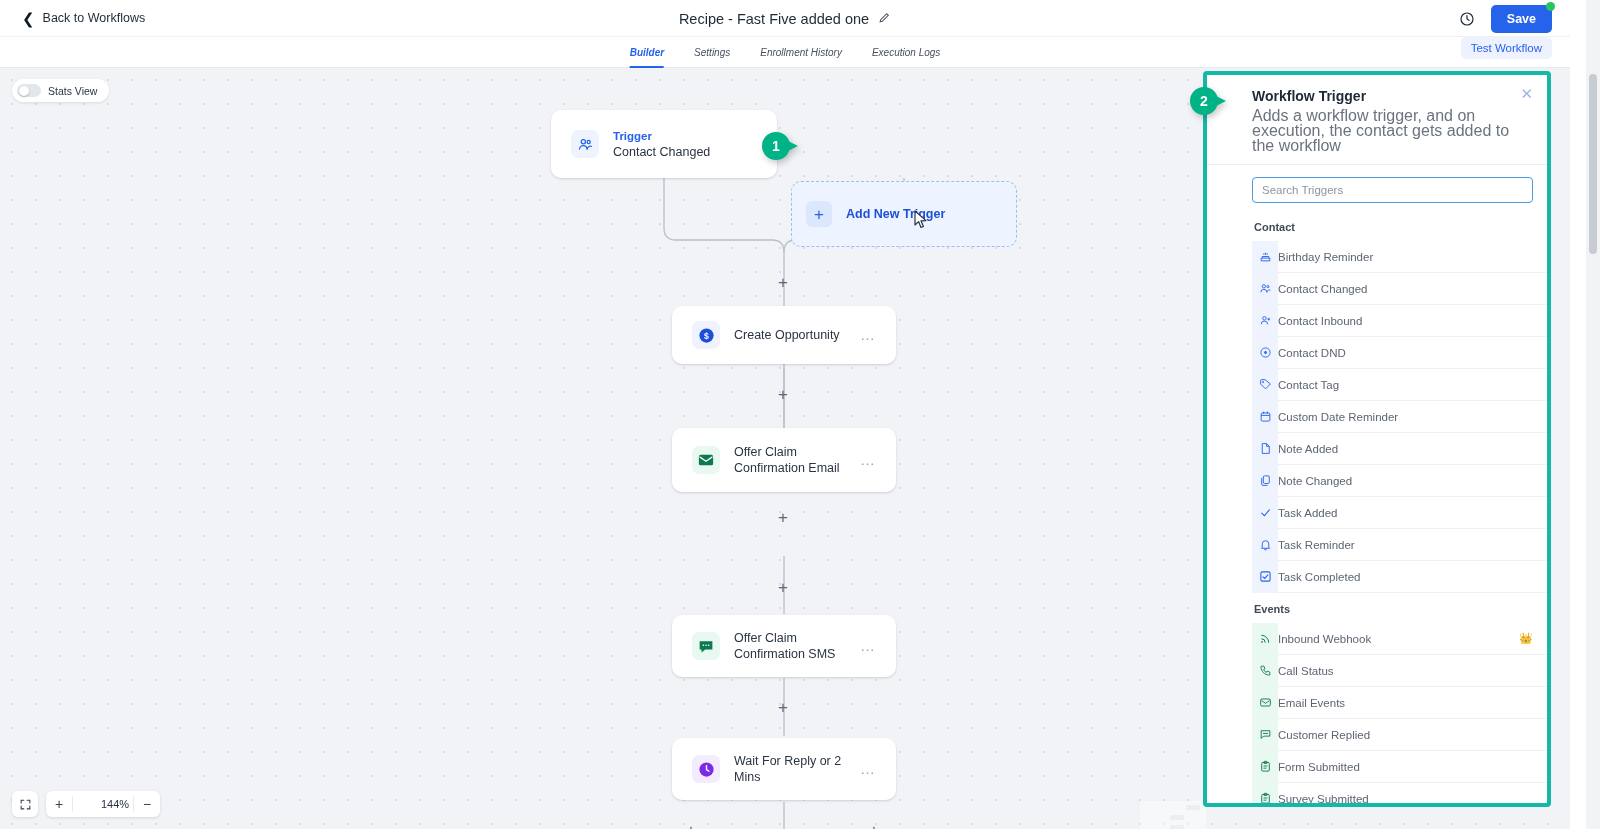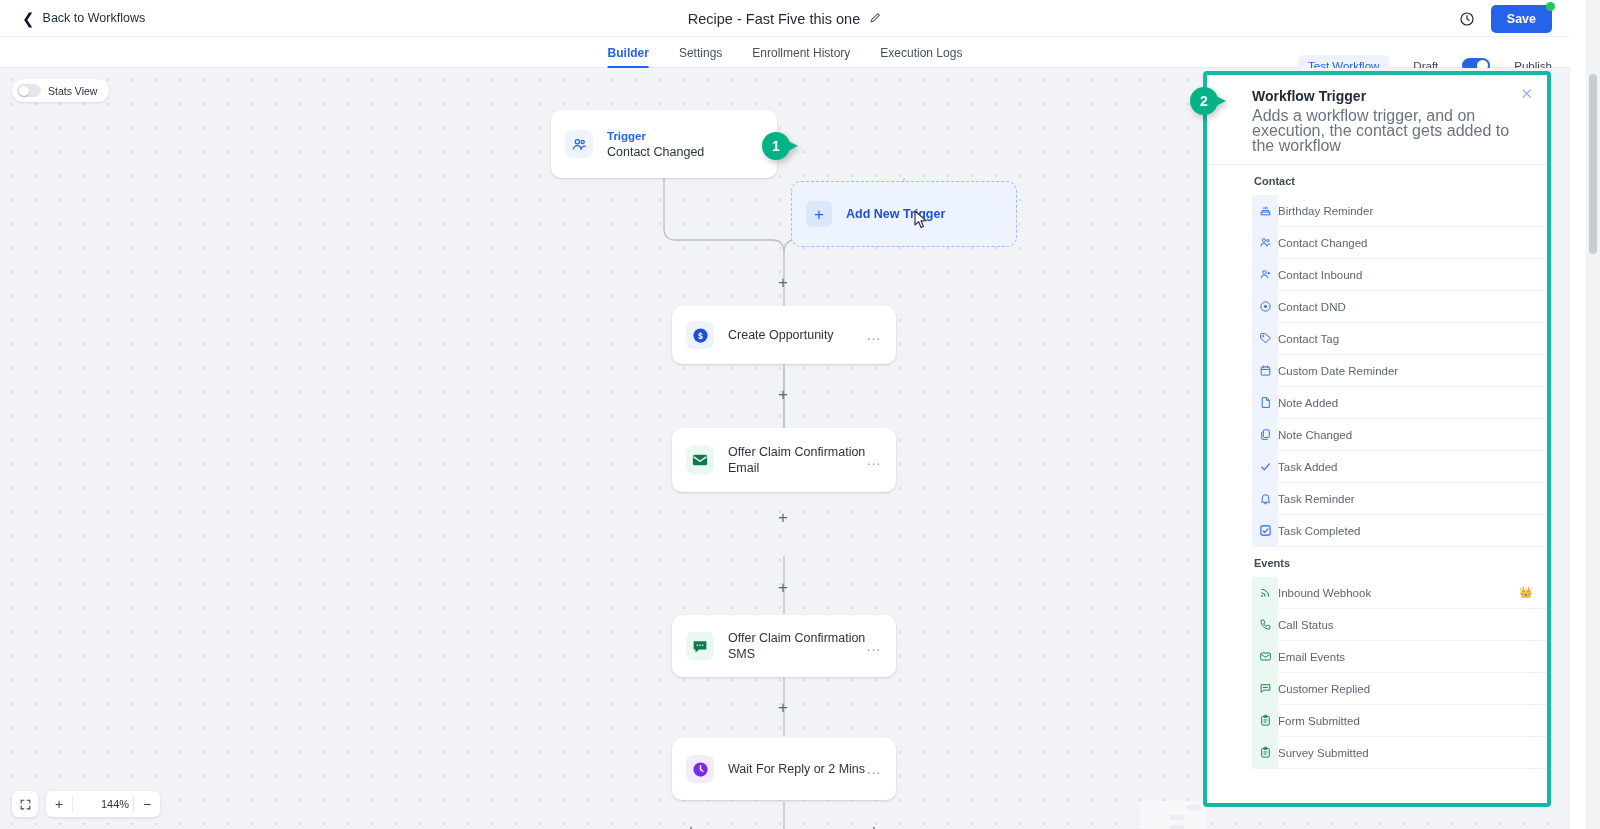--- a/index.html
+++ b/index.html
@@ -46,31 +46,31 @@
   
   .tabbar {
     position: absolute; top: 37px; left: 0; width: 1570px; height: 31px;
     background: #fff; border-bottom: 1px solid #e7e9ee;
   }
   .tabs {
     position: absolute; left: 50%; transform: translateX(-50%);
     display: flex; gap: 30px; height: 31px; align-items: center;
   }
   .tab {
-    font-size: 12px; color: #46505f; cursor: pointer; height: 31px;
-    display: flex; align-items: center; position: relative; white-space: nowrap;
+    font-size: 10px; color: #46505f; cursor: pointer; height: 31px;
+    display: flex; align-items: center; position: relative; white-space: nowrap; font-style: italic;
   }
   .tab.active { color: #2563eb; font-weight: 600; }
   .tab.active::after {
     content: ""; position: absolute; left: 0; right: 0; bottom: 0;
     height: 2px; background: #2563eb;
   }
   .tabbar-right {
-    position: absolute; right: 18px; top: 13px; height: 31px;
-    display: flex; align-items: center; gap: 24px;
+    position: absolute; right: 18px; top: 0; height: 31px;
+    display: flex; align-items: center; gap: 24px; flex-direction: column;
   }
   .test-workflow {
     background: #eef2ff; color: #2563eb; font-size: 11.5px;
     padding: 5px 10px; border-radius: 5px; cursor: pointer;
   }
   .pub-label { font-size: 11.5px; color: #3b4453; }
   .toggle-pill {
     width: 28px; height: 15px; border-radius: 8px; background: #2563eb;
     position: relative; cursor: pointer;
   }
@@ -99,21 +99,21 @@
   .stats-switch .knob {
     position: absolute; top: 1.5px; left: 1.5px; width: 10px; height: 10px;
     border-radius: 50%; background: #fff; box-shadow: 0 1px 2px rgba(0,0,0,.25);
   }
   .stats-label { font-size: 10.5px; color: #2b3442; }
 
   
   .node {
     position: absolute; background: #fff; border-radius: 10px;
     box-shadow: 0 1px 3px rgba(16,24,40,.10), 0 1px 2px rgba(16,24,40,.06);
-    display: flex; align-items: center; padding: 0 14px; cursor: pointer;
+    display: flex; align-items: center; padding: 0 20px; cursor: pointer;
   }
   .node-icon {
     width: 28px; height: 28px; border-radius: 7px;
     display: flex; align-items: center; justify-content: center; flex: 0 0 28px;
   }
   .node-text { margin-left: 14px; flex: 1; min-width: 0; }
   .node-kicker { font-size: 11.5px; color: #2563eb; font-weight: 600; line-height: 15px; }
   .node-name { font-size: 12.5px; color: #2b3442; line-height: 16px; }
   .node-dots { color: #98a2b3; font-size: 15px; letter-spacing: 1px; line-height: 8px; }
 
@@ -230,21 +230,21 @@
 <body>
 
 <div class="app">
 
   <div class="topbar">
     <div class="back-link">
       <span class="back-chevron">❮</span>
       <span>Back to Workflows</span>
     </div>
     <div class="title-wrap">
-      <span class="wf-title">Recipe - Fast Five this one</span>
+      <span class="wf-title">Recipe - Fast Five added one</span>
       <span class="pencil-icon">
         <svg width="13" height="13" viewBox="0 0 24 24" fill="none" stroke="#4b5563" stroke-width="2" stroke-linecap="round">
           <path d="M4 20l4-1 11-11-3-3L5 16l-1 4z"></path>
         </svg>
       </span>
     </div>
     <div class="topbar-right">
       <span class="history-icon">
         <svg width="16" height="16" viewBox="0 0 24 24" fill="none" stroke="#1f2937" stroke-width="1.8">
           <circle cx="12" cy="12" r="9"></circle>
@@ -423,20 +423,23 @@
     </div>
   </div>
 
   <div class="panel">
     <div class="panel-head">
       <div class="panel-title">Workflow Trigger</div>
       <div class="panel-sub">Adds a workflow trigger, and on execution, the contact gets added to the workflow</div>
       <span class="panel-close">✕</span>
     </div>
     <div class="panel-divider"></div>
+    <div class="search-wrap">
+      <input class="search-input" value="" placeholder="Search Triggers" style="">
+    </div>
     <div class="panel-list">
 
       <div class="group-label">Contact</div>
 
       <div class="trig-row">
         <span class="trig-ic blue">
           <svg width="13" height="13" viewBox="0 0 24 24" fill="none" stroke="#2563eb" stroke-width="1.7">
               <path d="M4 20h16v-5H4zM6 15v-3h12v3M9 9V6M15 9V6M12 9V5"></path>
             </svg>
         </span>

